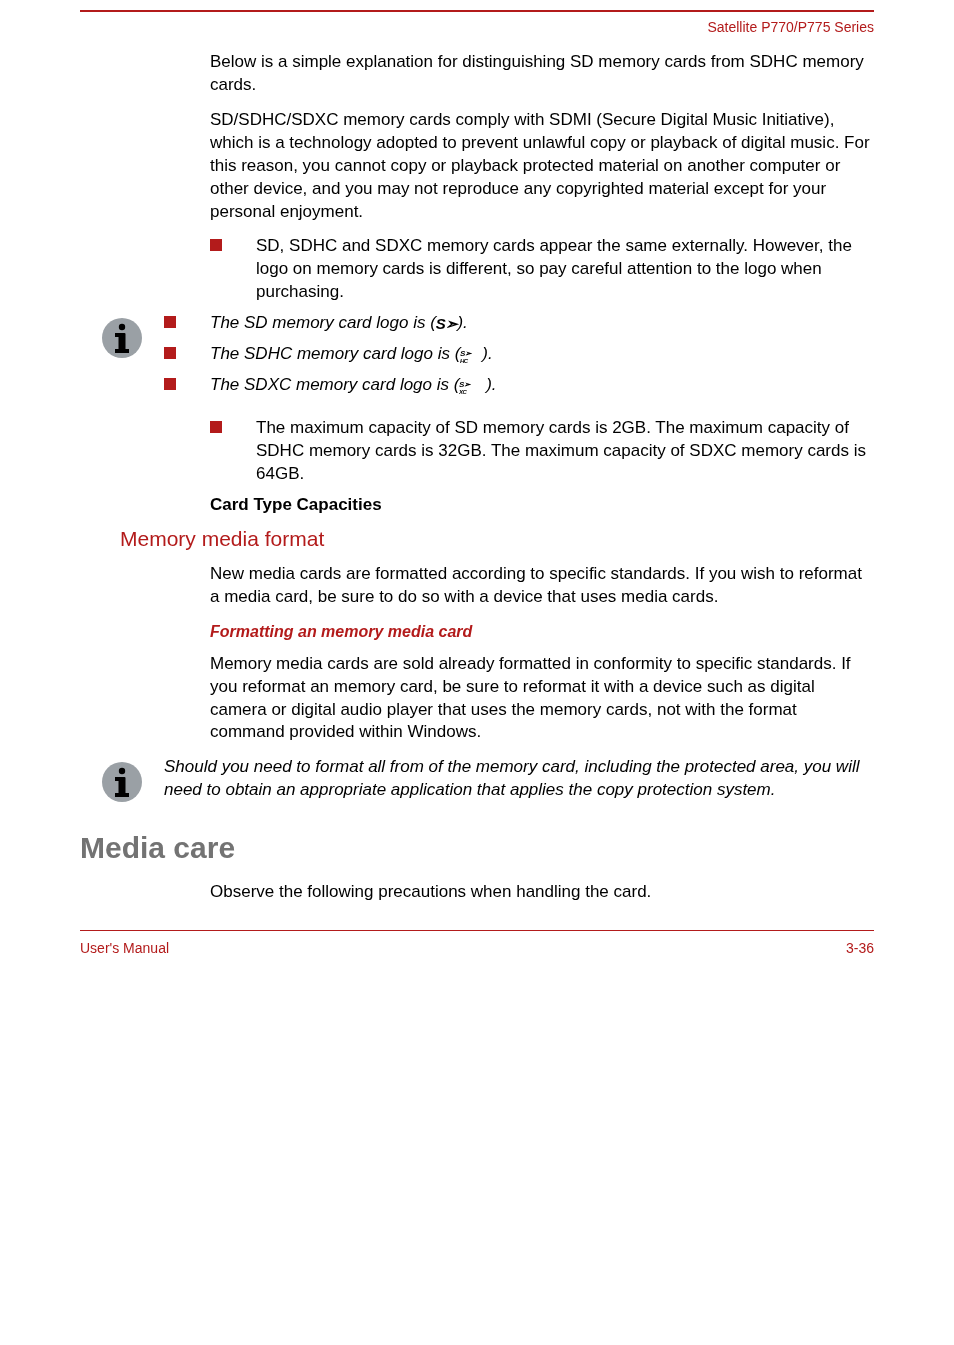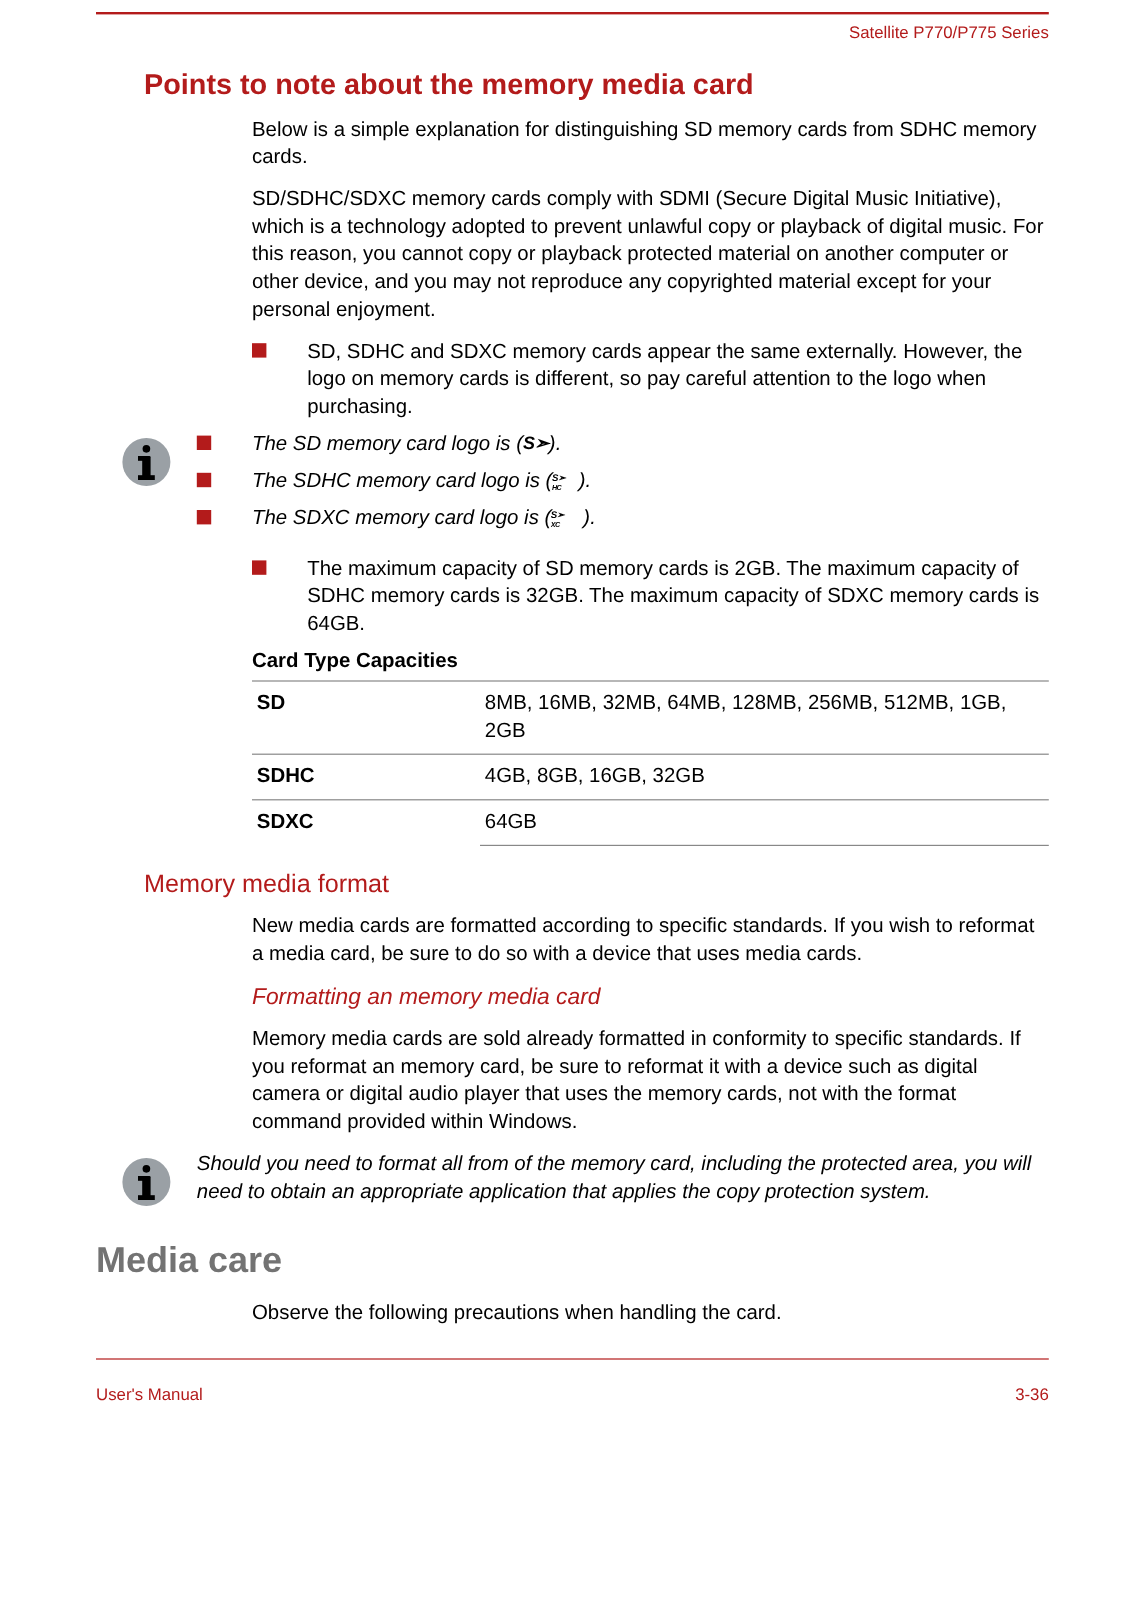--- a/index.html
+++ b/index.html
@@ -80,49 +80,48 @@
     vertical-align: top;
     font-size: 17px;
   }
   table.cap tr:last-child td { border-bottom: 1px solid #888; }
   table.cap th { font-weight: bold; width: 190px; }
   h2.sub { 
     color: #b31b1b; font-size: 21px; font-weight: normal;
     margin: 8px 0 10px 40px;
   }
   h3.subsub {
-    color: #b31b1b; font-size: 19px; font-style: italic; font-weight: normal;
+    color: #b31b1b; font-size: 16px; font-style: italic; font-weight: bold;
     margin: 6px 0 10px 0;
   }
   .info-note {
     display: flex; align-items: flex-start;
     margin: 10px 0 22px 20px;
   }
   .info-note .note-text { flex: 1; font-style: italic; }
   h1.major {
     color: #737373; font-size: 30px; font-weight: bold;
     margin: 24px 0 12px 0;
   }
   .footer {
     border-top: 1px solid #b31b1b;
     margin-top: 26px;
-    padding-top: 20px;
+    padding-top: 8px;
     display: flex; justify-content: space-between;
     color: #b31b1b; font-size: 14px;
     margin-bottom: 14px;
   }
 </style>
 </head>
 <body>
 
 <div class="page">
   <div class="header-line"></div>
   <div class="header-text">Satellite P770/P775 Series</div>
 
-  <h2 class="section">Points to note about the memory media card</h2>
 
   <div class="body-block">
     <p>Below is a simple explanation for distinguishing SD memory cards from SDHC memory cards.</p>
     <p>SD/SDHC/SDXC memory cards comply with SDMI (Secure Digital Music Initiative), which is a technology adopted to prevent unlawful copy or playback of digital music. For this reason, you cannot copy or playback protected material on another computer or other device, and you may not reproduce any copyrighted material except for your personal enjoyment.</p>
 
     <div class="bullet-row">
       <div class="sq"></div>
       <div class="txt">SD, SDHC and SDXC memory cards appear the same externally. However, the logo on memory cards is different, so pay careful attention to the logo when purchasing.</div>
     </div>
   </div>
@@ -167,36 +166,20 @@
     </div>
   </div>
 
   <div class="body-block">
     <div class="bullet-row" style="margin-top:12px;">
       <div class="sq"></div>
       <div class="txt">The maximum capacity of SD memory cards is 2GB. The maximum capacity of SDHC memory cards is 32GB. The maximum capacity of SDXC memory cards is 64GB.</div>
     </div>
 
     <p class="cap-title">Card Type Capacities</p>
-    <table class="cap">
-      <tbody>
-          <tr>
-        <th>SD</th>
-        <td>8MB, 16MB, 32MB, 64MB, 128MB, 256MB, 512MB, 1GB, 2GB</td>
-      </tr>
-      <tr>
-        <th>SDHC</th>
-        <td>4GB, 8GB, 16GB, 32GB</td>
-      </tr>
-      <tr>
-        <th>SDXC</th>
-        <td>64GB</td>
-      </tr>
-    </tbody>
-      </table>
   </div>
 
   <h2 class="sub">Memory media format</h2>
   <div class="body-block">
     <p>New media cards are formatted according to specific standards. If you wish to reformat a media card, be sure to do so with a device that uses media cards.</p>
     <h3 class="subsub">Formatting an memory media card</h3>
     <p>Memory media cards are sold already formatted in conformity to specific standards. If you reformat an memory card, be sure to reformat it with a device such as digital camera or digital audio player that uses the memory cards, not with the format command provided within Windows.</p>
   </div>
 
   <div class="info-note">

